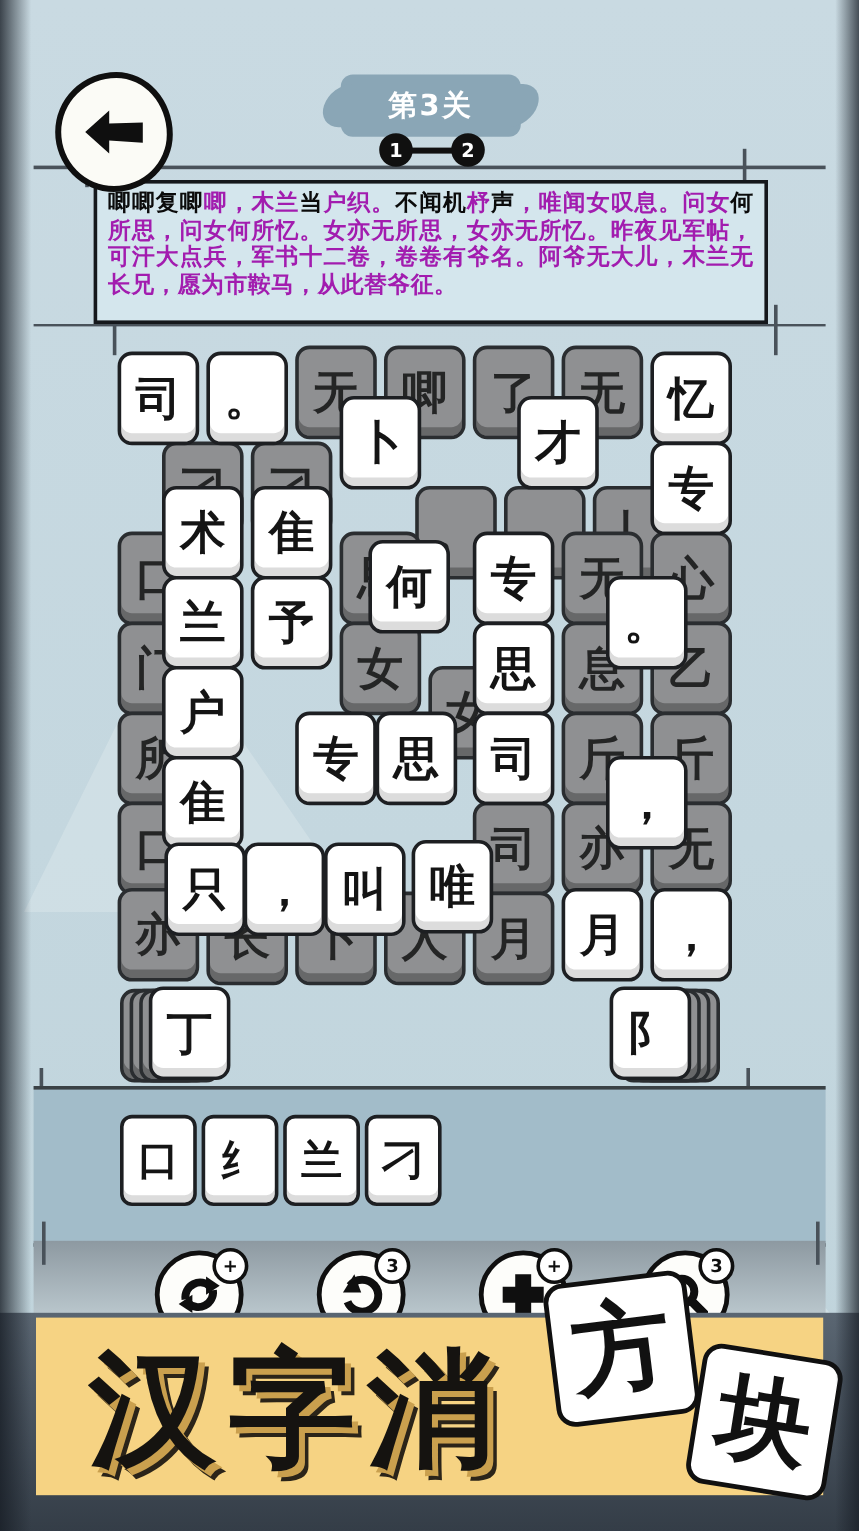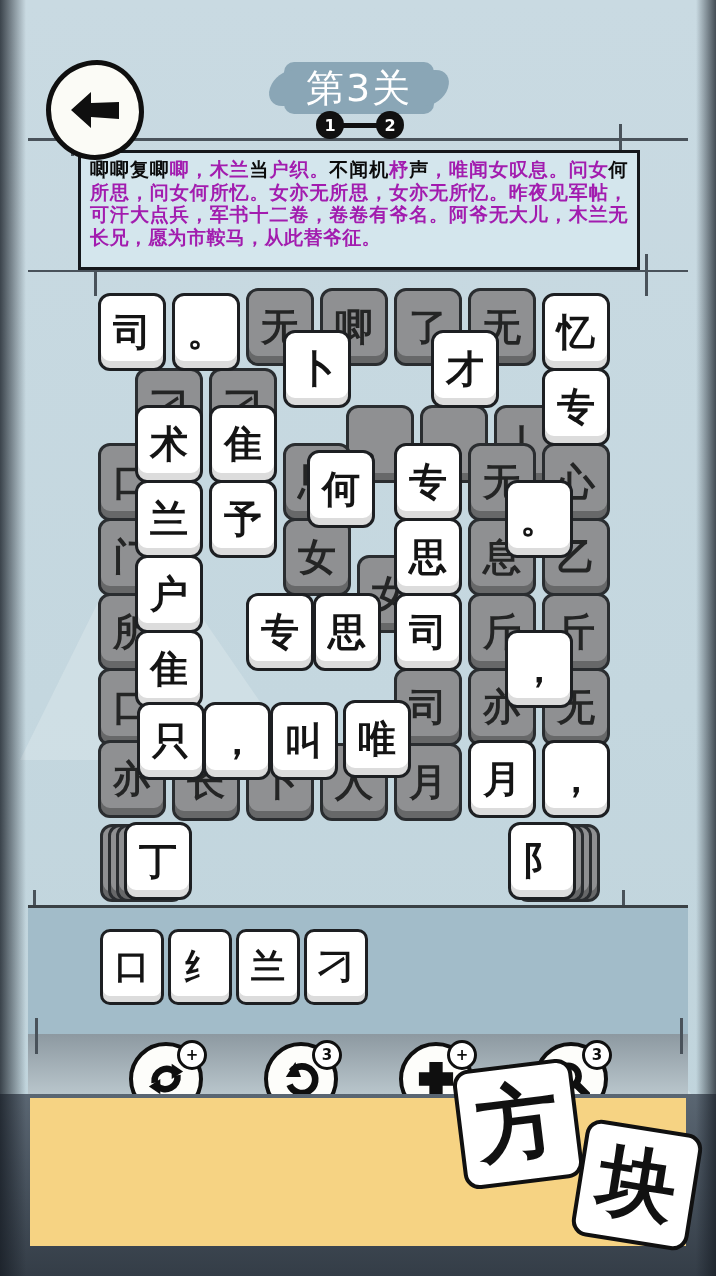--- a/index.html
+++ b/index.html
@@ -19,21 +19,21 @@
     background:linear-gradient(270deg,rgba(24,30,38,.75),rgba(24,30,38,0));pointer-events:none;}
 
   
   .back-btn{position:absolute;left:46px;top:60px;width:88px;height:90px;background:#fbfbf6;
     border:5px solid #0f0f0f;border-radius:52% 48% 50% 50%/50% 52% 48% 50%;z-index:20;
     display:flex;align-items:center;justify-content:center;}
   .level-badge{position:absolute;left:284px;top:62px;width:150px;height:52px;background:#8aa6b6;
     border-radius:10px;display:flex;align-items:center;justify-content:center;z-index:5;}
   .level-badge:before{content:"";position:absolute;left:-14px;top:8px;width:178px;height:36px;
     background:#8aa6b6;border-radius:18px;transform:skewX(-18deg);z-index:-1;}
-  .level-badge span{color:#fff;font-size:38px;font-weight:normal;letter-spacing:2px;}
+  .level-badge span{color:#fff;font-size:24px;font-weight:bold;letter-spacing:2px;}
   .progress{position:absolute;left:316px;top:111px;width:100px;height:32px;z-index:5;}
   .p-dot{position:absolute;width:28px;height:28px;border-radius:50%;background:#101010;color:#fff;
     display:flex;align-items:center;justify-content:center;font-size:16px;font-weight:bold;}
   .p-line{position:absolute;left:22px;top:12px;width:58px;height:5px;background:#101010;}
   .p-d2{left:60px;}
   .rule{position:absolute;background:#49525a;}
   .tick{position:absolute;background:#49525a;}
 
   
   .poem-box{position:absolute;left:78px;top:150px;width:538px;height:104px;background:#d4e6ed;
@@ -364,20 +364,21 @@
   <div class="tool-btn" style="left:534px;top:1042px;">
     <svg viewBox="0 0 40 40">
       <circle cx="17" cy="17" r="11" fill="none" stroke="#0f0f0f" stroke-width="7"></circle>
       <line x1="26" y1="26" x2="37" y2="37" stroke="#0f0f0f" stroke-width="8" stroke-linecap="round"></line>
     </svg>
     <div class="badge">3</div>
   </div>
 
   <div class="bottom-dark"></div>
   <div class="banner">
+    <div class="banner-title">汉字消</div>
     <div class="banner-tile bt-fang">
       <span>方</span>
     </div>
     <div class="banner-tile bt-kuai">
       <span>块</span>
     </div>
   </div>
 
   <div class="bezel-l"></div>
   <div class="bezel-r"></div>

